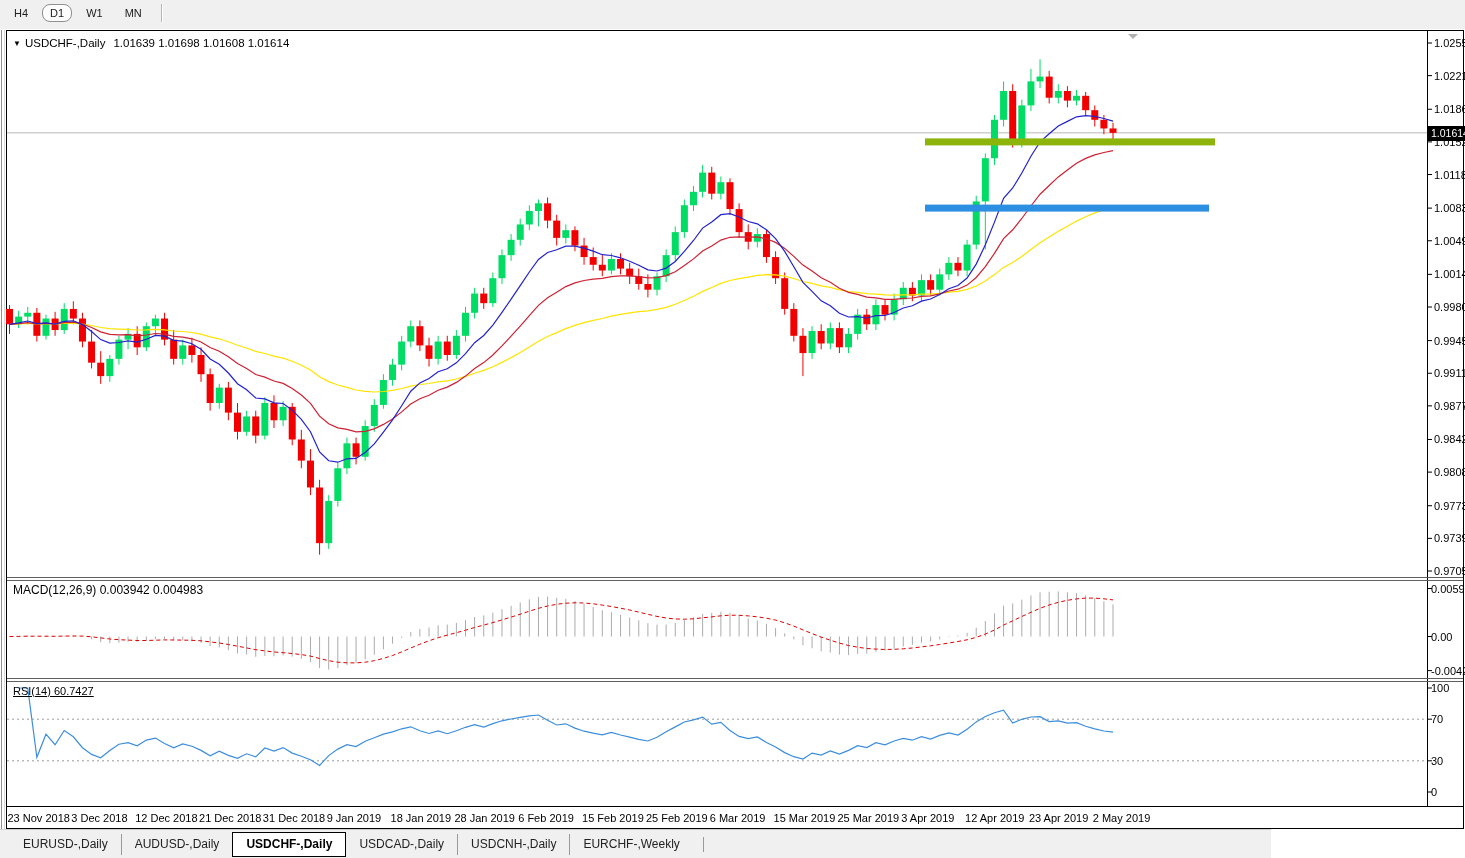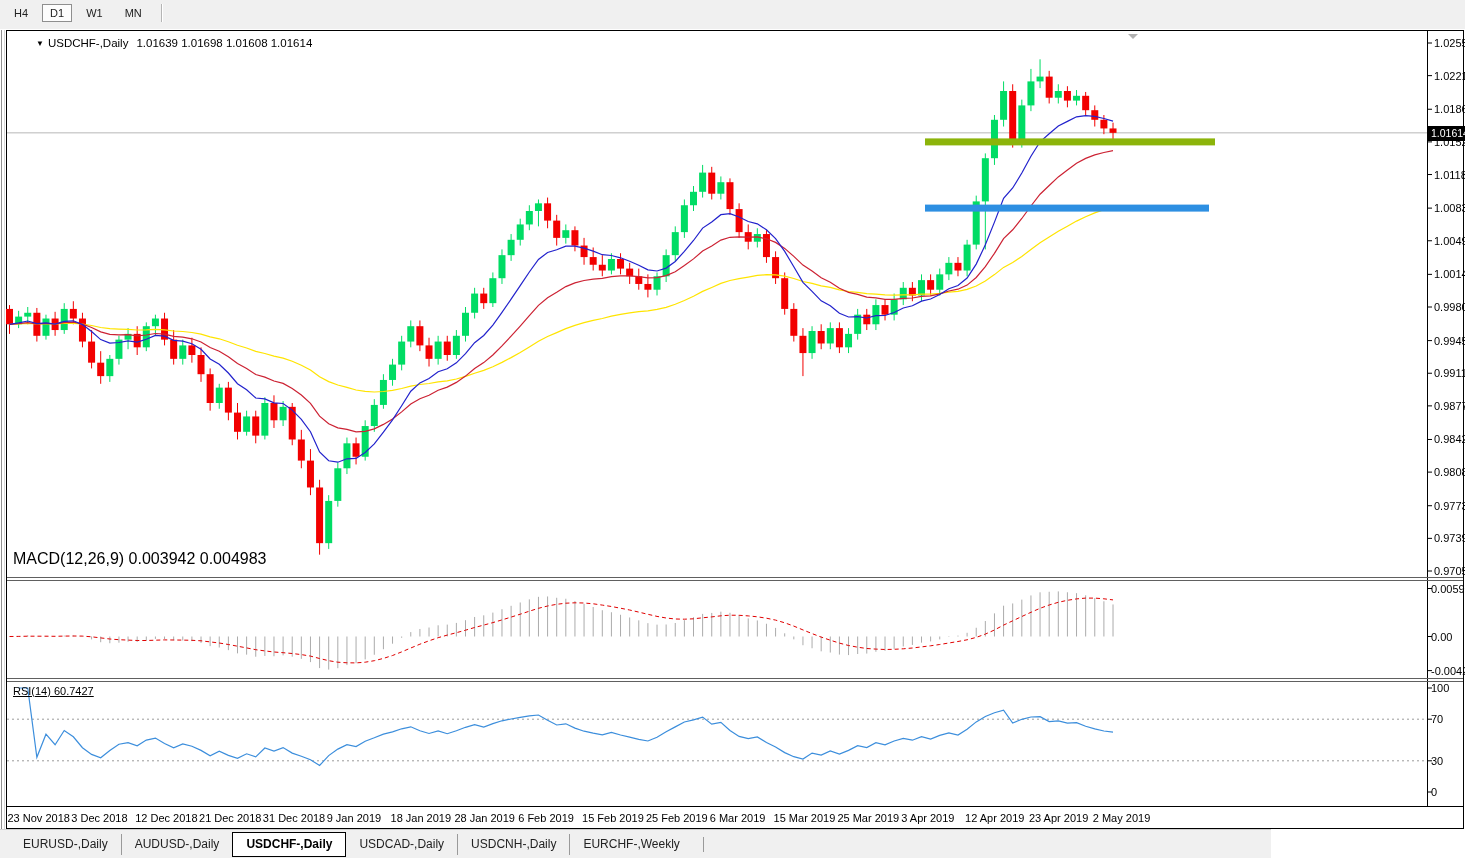--- a/index.html
+++ b/index.html
@@ -1,30 +1,30 @@
 <!DOCTYPE html>
 <html><head>
 <meta charset="utf-8">
 <style>
   html,body{margin:0;padding:0;}
   body{width:1465px;height:858px;position:relative;background:#ffffff;
        font-family:"Liberation Sans",sans-serif;overflow:hidden;}
   #toolbar{position:absolute;top:0;left:0;width:1465px;height:29px;background:#f0f0f0;z-index:3;}
   .tf{display:inline-block;margin:4px 3px 0 3px;padding:2px 7px;font-size:11px;color:#222;
       border:1px solid transparent;cursor:default;}
-  .tf.active{background:#fdfdfd;border-color:#8f8f8f;border-radius:0;}
+  .tf.active{background:#fdfdfd;border-color:#8f8f8f;border-radius:8px;}
   .tf:first-child{margin-left:6px;}
   .tf-sep{display:inline-block;width:1px;height:18px;background:#b5b5b5;margin:0 8px;
       vertical-align:middle;box-shadow:1px 0 0 #ffffff;}
   #chart-svg{position:absolute;top:0;left:0;z-index:1;}
   .overlay{position:absolute;z-index:2;white-space:nowrap;color:#000;}
-  #chart-title{top:37px;left:13px;font-size:11.5px;margin-left:23px;}
+  #chart-title{top:37px;left:13px;font-size:11.5px;}
   #chart-title .tri{font-size:8px;vertical-align:1px;margin-right:4px;}
   #chart-title .sym{margin-right:8px;}
-  #macd-label{top:550px;left:13px;font-size:16px;}
+  #macd-label{top:583px;left:13px;font-size:12px;}
   #rsi-label{top:685px;left:13px;font-size:11px;text-decoration:underline;}
   #price-badge{top:126px;left:1427px;width:38px;height:15px;background:#000;color:#fff;
       font-size:10.5px;line-height:15px;padding-left:4px;box-sizing:border-box;}
   #tabbar{position:absolute;top:829px;left:0;width:1271px;height:29px;background:#f0f0f0;
       border-top:1px solid #cfcfcf;z-index:3;padding-left:10px;box-sizing:border-box;}
   .tab{display:inline-block;margin-top:4px;padding:3px 13px 4px 13px;font-size:12px;color:#222;
       vertical-align:top;cursor:default;}
   .tab:not(.active)+.tab:not(.active){border-left:1px solid #9a9a9a;}
   .tab.active{background:#fff;border:1px solid #000;font-weight:bold;margin-top:2px;
       padding:4px 13px 5px 13px;color:#000;}

